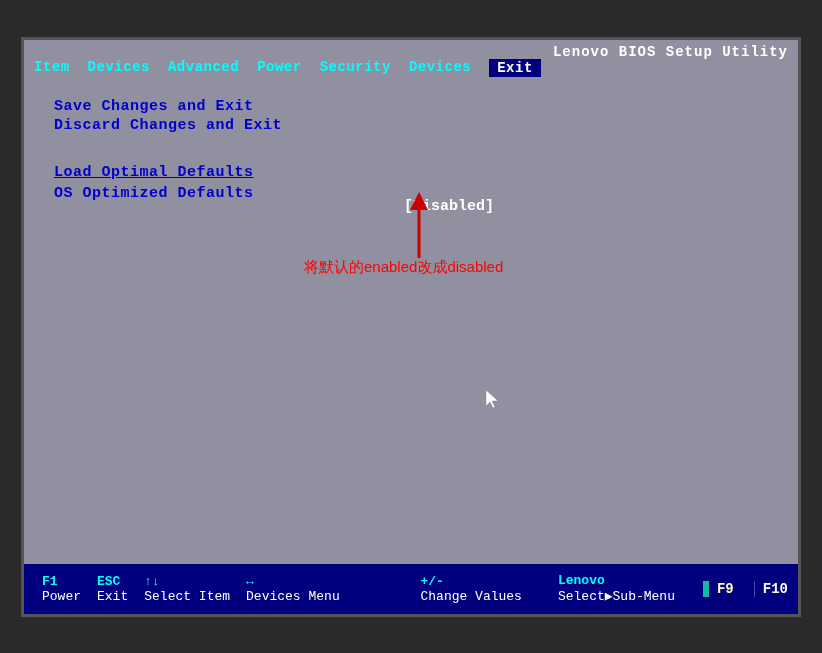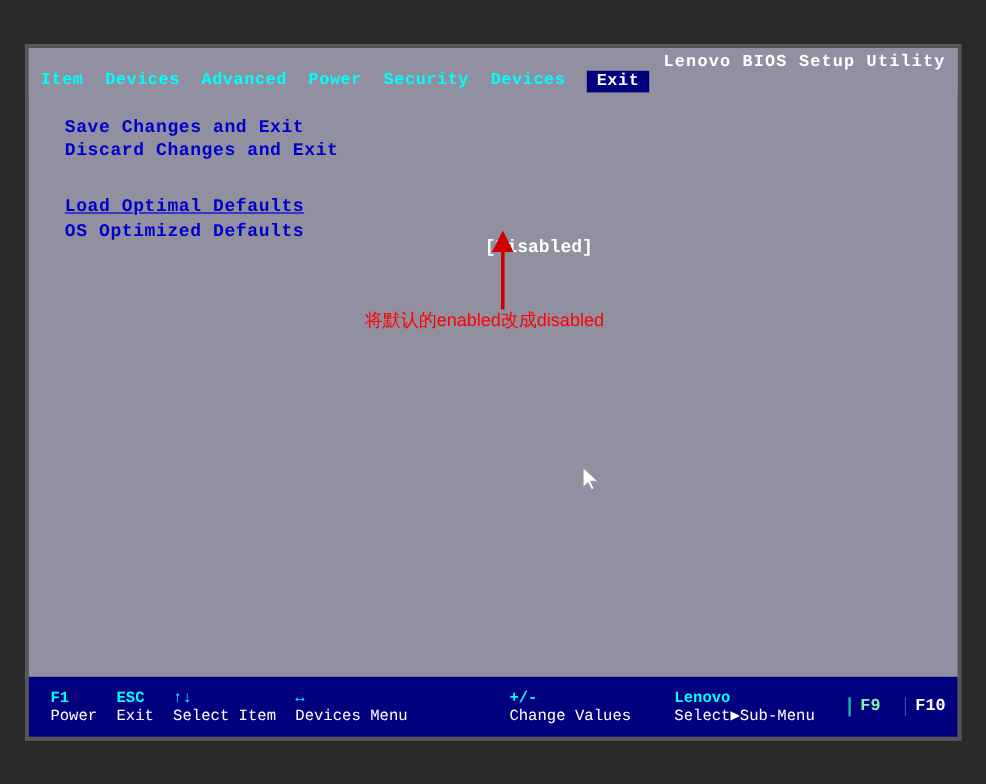--- a/index.html
+++ b/index.html
@@ -204,20 +204,20 @@
         </div>
         <div class="sb-right">
           <div class="sb-cell">
             <span class="sb-key">+/-</span>
             <span class="sb-val">Change Values</span>
           </div>
           <div class="sb-cell">
             <span class="sb-key">Lenovo</span>
             <span class="sb-val">Select▶Sub-Menu</span>
           </div>
-          <div style="color:#86efac; font-size:14px; font-weight:bold; border-left:2px solid #14b8a6; padding-left:8px;">F9</div>
+          <div style="color:#fef9c3; font-size:14px; font-weight:bold; border-left:6px solid #14b8a6; padding-left:8px;">F9</div>
           <div style="color:#ffffff; font-size:14px; font-weight:bold; border-left:1px solid #4444aa; padding-left:8px;text-align:center;">F10</div>
         </div>
       </div>
     </div>
 
   </div>
 </div>
 
 </body></html>

